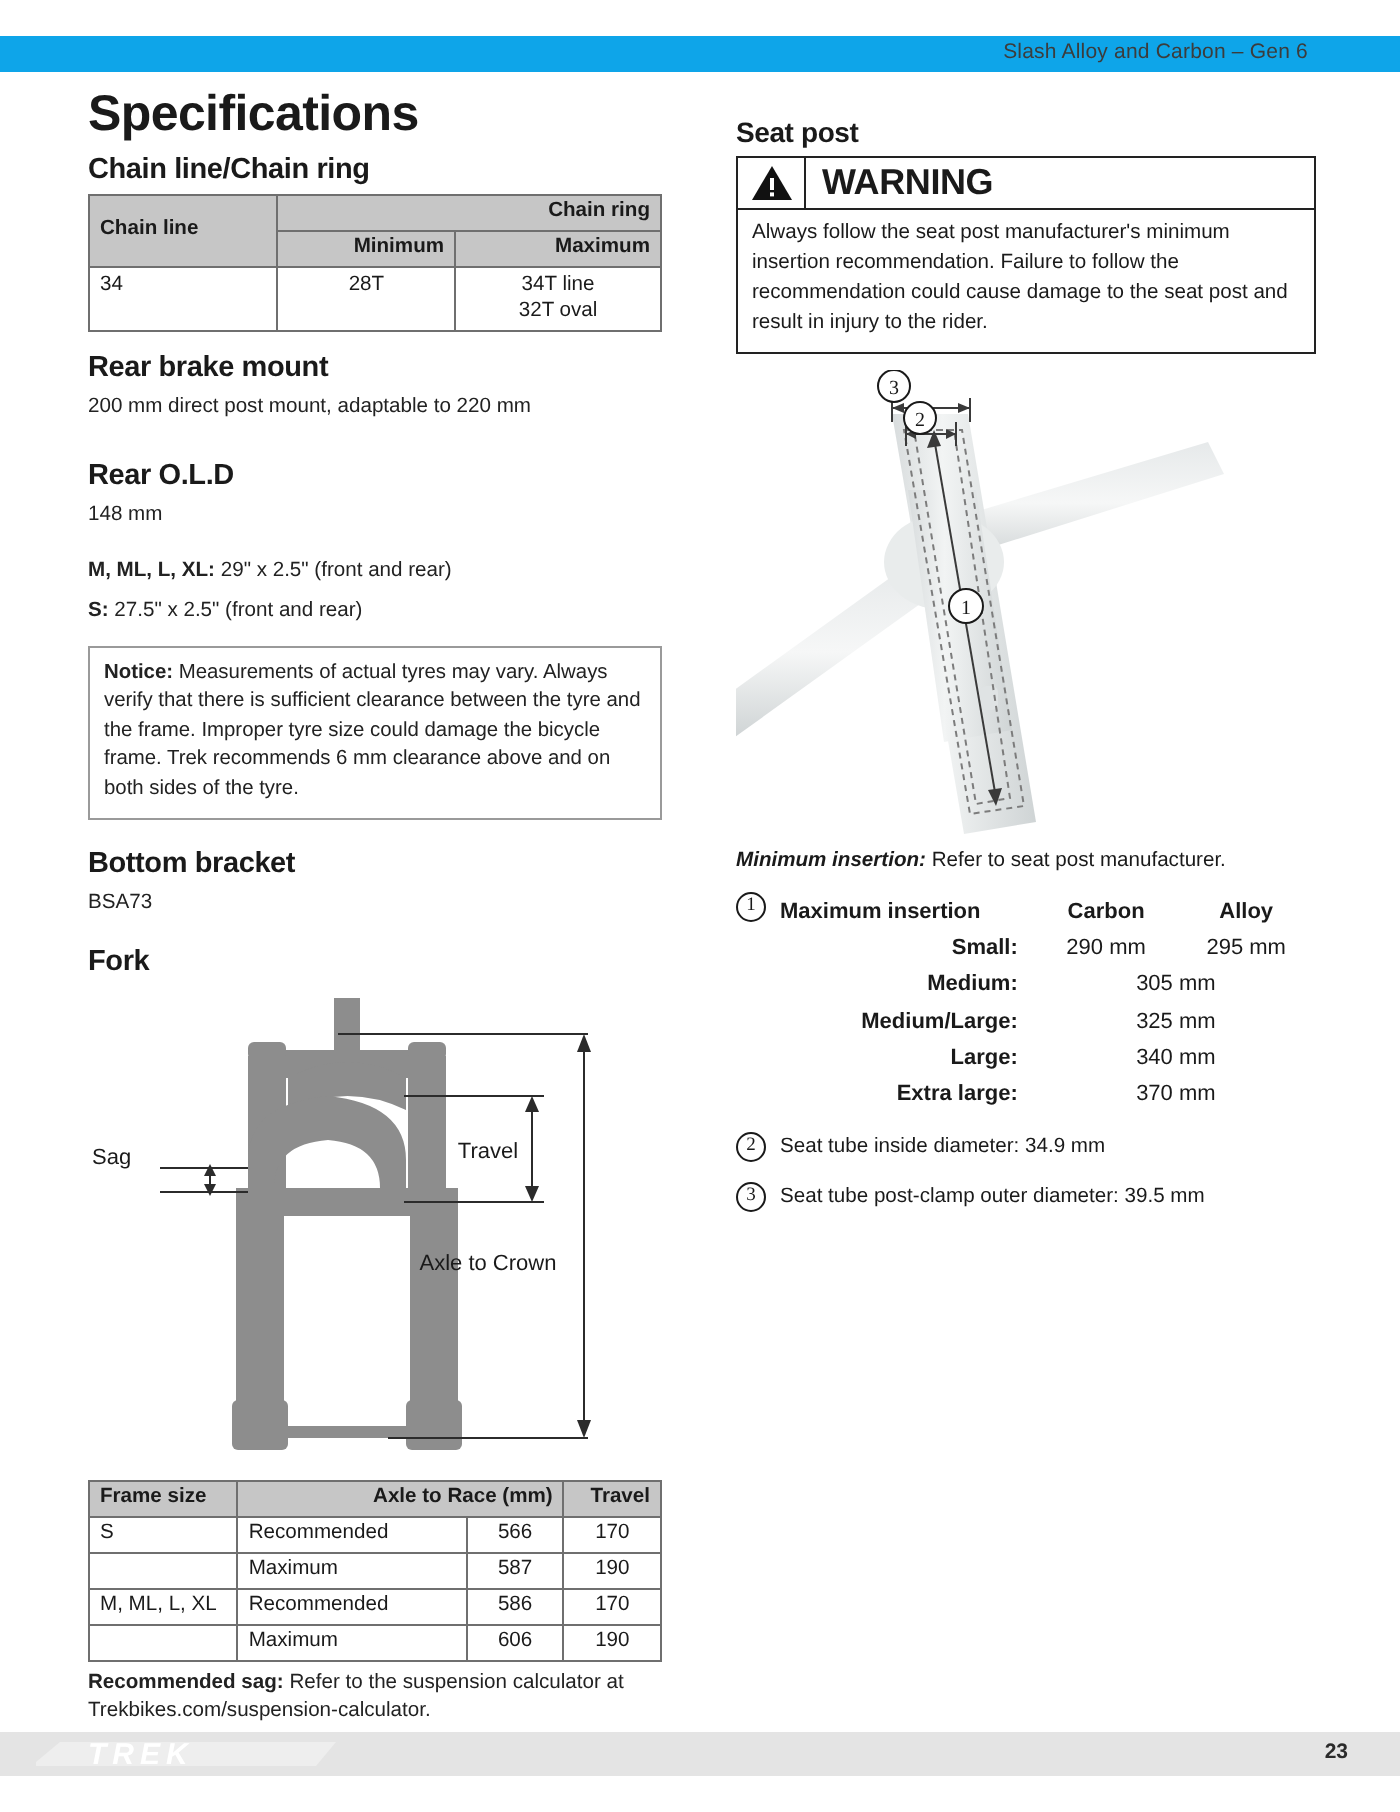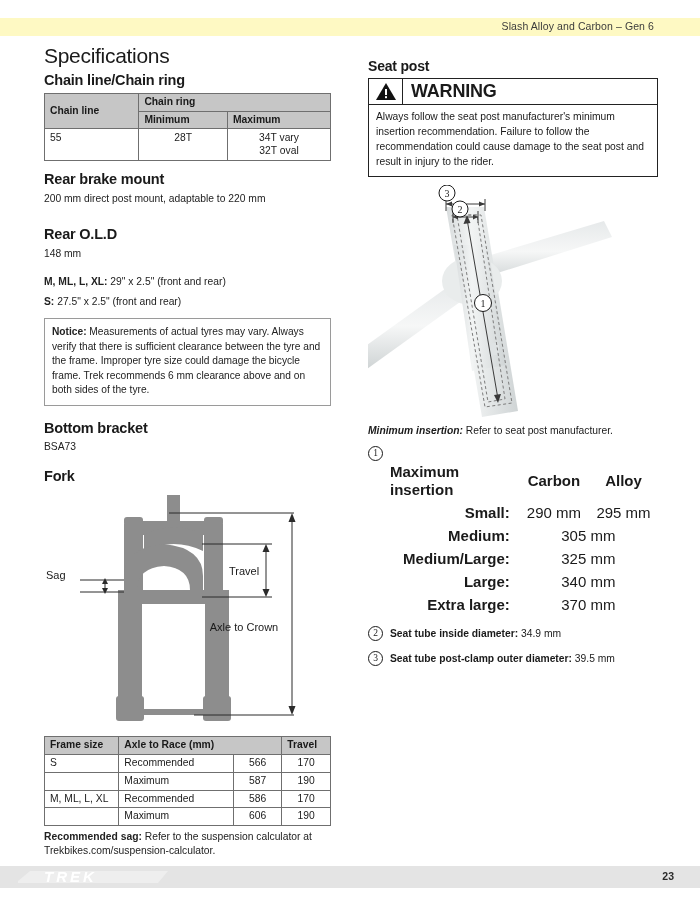--- a/index.html
+++ b/index.html
@@ -10,33 +10,33 @@
     font-family: "Liberation Sans", sans-serif;
     color: #1a1a1a;
     position: relative;
     overflow: hidden;
   }
 
   
   .page-header {
     position: absolute; left: 0; top: 18px;
     width: 700px; height: 18px;
-    background: #fef9c3;
+    background: #0ea5e9;
   }
   .page-header .hdr-text {
     position: absolute; right: 46px; top: 2px;
     font-size: 10.5px; color: #3c3c3c; letter-spacing: .1px;
   }
 
   
   .col-left  { position: absolute; left: 44px; top: 44px; width: 287px; }
   .col-right { position: absolute; left: 368px; top: 58px; width: 290px; }
 
   h1.spec-title {
-    font-size: 21px; font-weight: normal; margin: 0 0 5px 0;
+    font-size: 25px; font-weight: bold; margin: 0 0 5px 0;
     letter-spacing: -.3px; line-height: 1.1;
   }
   h2.sec {
     font-size: 14.5px; font-weight: bold; margin: 0 0 4px 0;
     letter-spacing: -.2px; line-height: 1.15;
   }
   h2.sec.right { font-size: 14px; }
   .body-txt { font-size: 10.3px; line-height: 1.35; margin: 0; color: #222; }
   .body-txt b { font-weight: bold; }
   .gap6  { height: 6px; }
@@ -44,21 +44,21 @@
   .gap14 { height: 14px; }
 
   
   table.tbl {
     border-collapse: collapse; width: 100%;
     font-size: 10.3px; color: #1a1a1a;
   }
   table.tbl th, table.tbl td {
     border: 1px solid #6f6f6f; padding: 2px 5px; line-height: 1.25;
   }
-  table.tbl th { background: #c6c6c6; font-weight: bold; text-align: left; }
+  table.tbl th { background: #c6c6c6; font-weight: bold; text-align: right; }
   td.l { text-align: left; } td.c { text-align: center; }
   .th-left { text-align: left !important; }
 
   
   .chain-tbl td { height: 17px; }
   .chain-tbl .tall { height: 32px; vertical-align: top; padding-top: 3px; }
 
   
   .notice-box {
     border: 1px solid #9a9a9a; padding: 6px 7px 7px 7px;
@@ -82,23 +82,23 @@
   .seatfig { position: relative; width: 290px; height: 238px; margin: 8px 0 0 0; }
 
   
   .callout-row { display: flex; align-items: flex-start; margin-top: 7px; }
   .circ {
     width: 15px; height: 15px; border: 1px solid #1a1a1a; border-radius: 50%;
     font-size: 9.5px; line-height: 13px; text-align: center; flex: 0 0 15px;
     margin-right: 7px; font-family: "Liberation Serif", serif;
   }
   .callout-txt { font-size: 10.3px; line-height: 1.3; padding-top: 1px; }
-  .callout-txt b { font-weight: bold; margin-top: 12px; }
-
-  .ins-table { width: 100%; font-size: 15px; border-collapse: collapse; margin-top: 14px; }
+  .callout-txt b { font-weight: normal; margin-top: 12px; }
+
+  .ins-table { width: 100%; font-size: 11px; border-collapse: collapse; margin-top: 1px; }
   .ins-table td { padding: 2.5px 0; line-height: 1.2; }
   .ins-lbl  { text-align: right; font-weight: bold; width: 130px; padding-right: 9px !important; }
   .ins-v1   { text-align: center; width: 72px; }
   .ins-v2   { text-align: center; width: 72px; }
   .ins-head td { font-weight: bold; padding-bottom: 3px; }
   .ins-span { text-align: center; }
 
   .min-ins { font-size: 10.3px; margin-top: 2px; }
   .min-ins b { font-weight: bold; font-style: italic; }
 
@@ -135,24 +135,24 @@
     <tbody>
         <tr>
       <th rowspan="2" class="th-left" style="width:33%;">Chain line</th>
       <th colspan="2">Chain ring</th>
     </tr>
     <tr>
       <th style="width:31%;">Minimum</th>
       <th style="width:36%;">Maximum</th>
     </tr>
     <tr>
-      <td class="l tall">55</td>
+      <td class="l tall">34</td>
       <td class="c tall">28T</td>
       <td class="c tall">
-        <span>34T vary</span><br>
+        <span>34T line</span><br>
         <span>32T oval</span>
       </td>
     </tr>
   </tbody>
     </table>
 
   <div class="gap10"></div>
 
   <h2 class="sec">Rear brake mount</h2>
   <p class="body-txt">200 mm direct post mount, adaptable to 220 mm</p>

